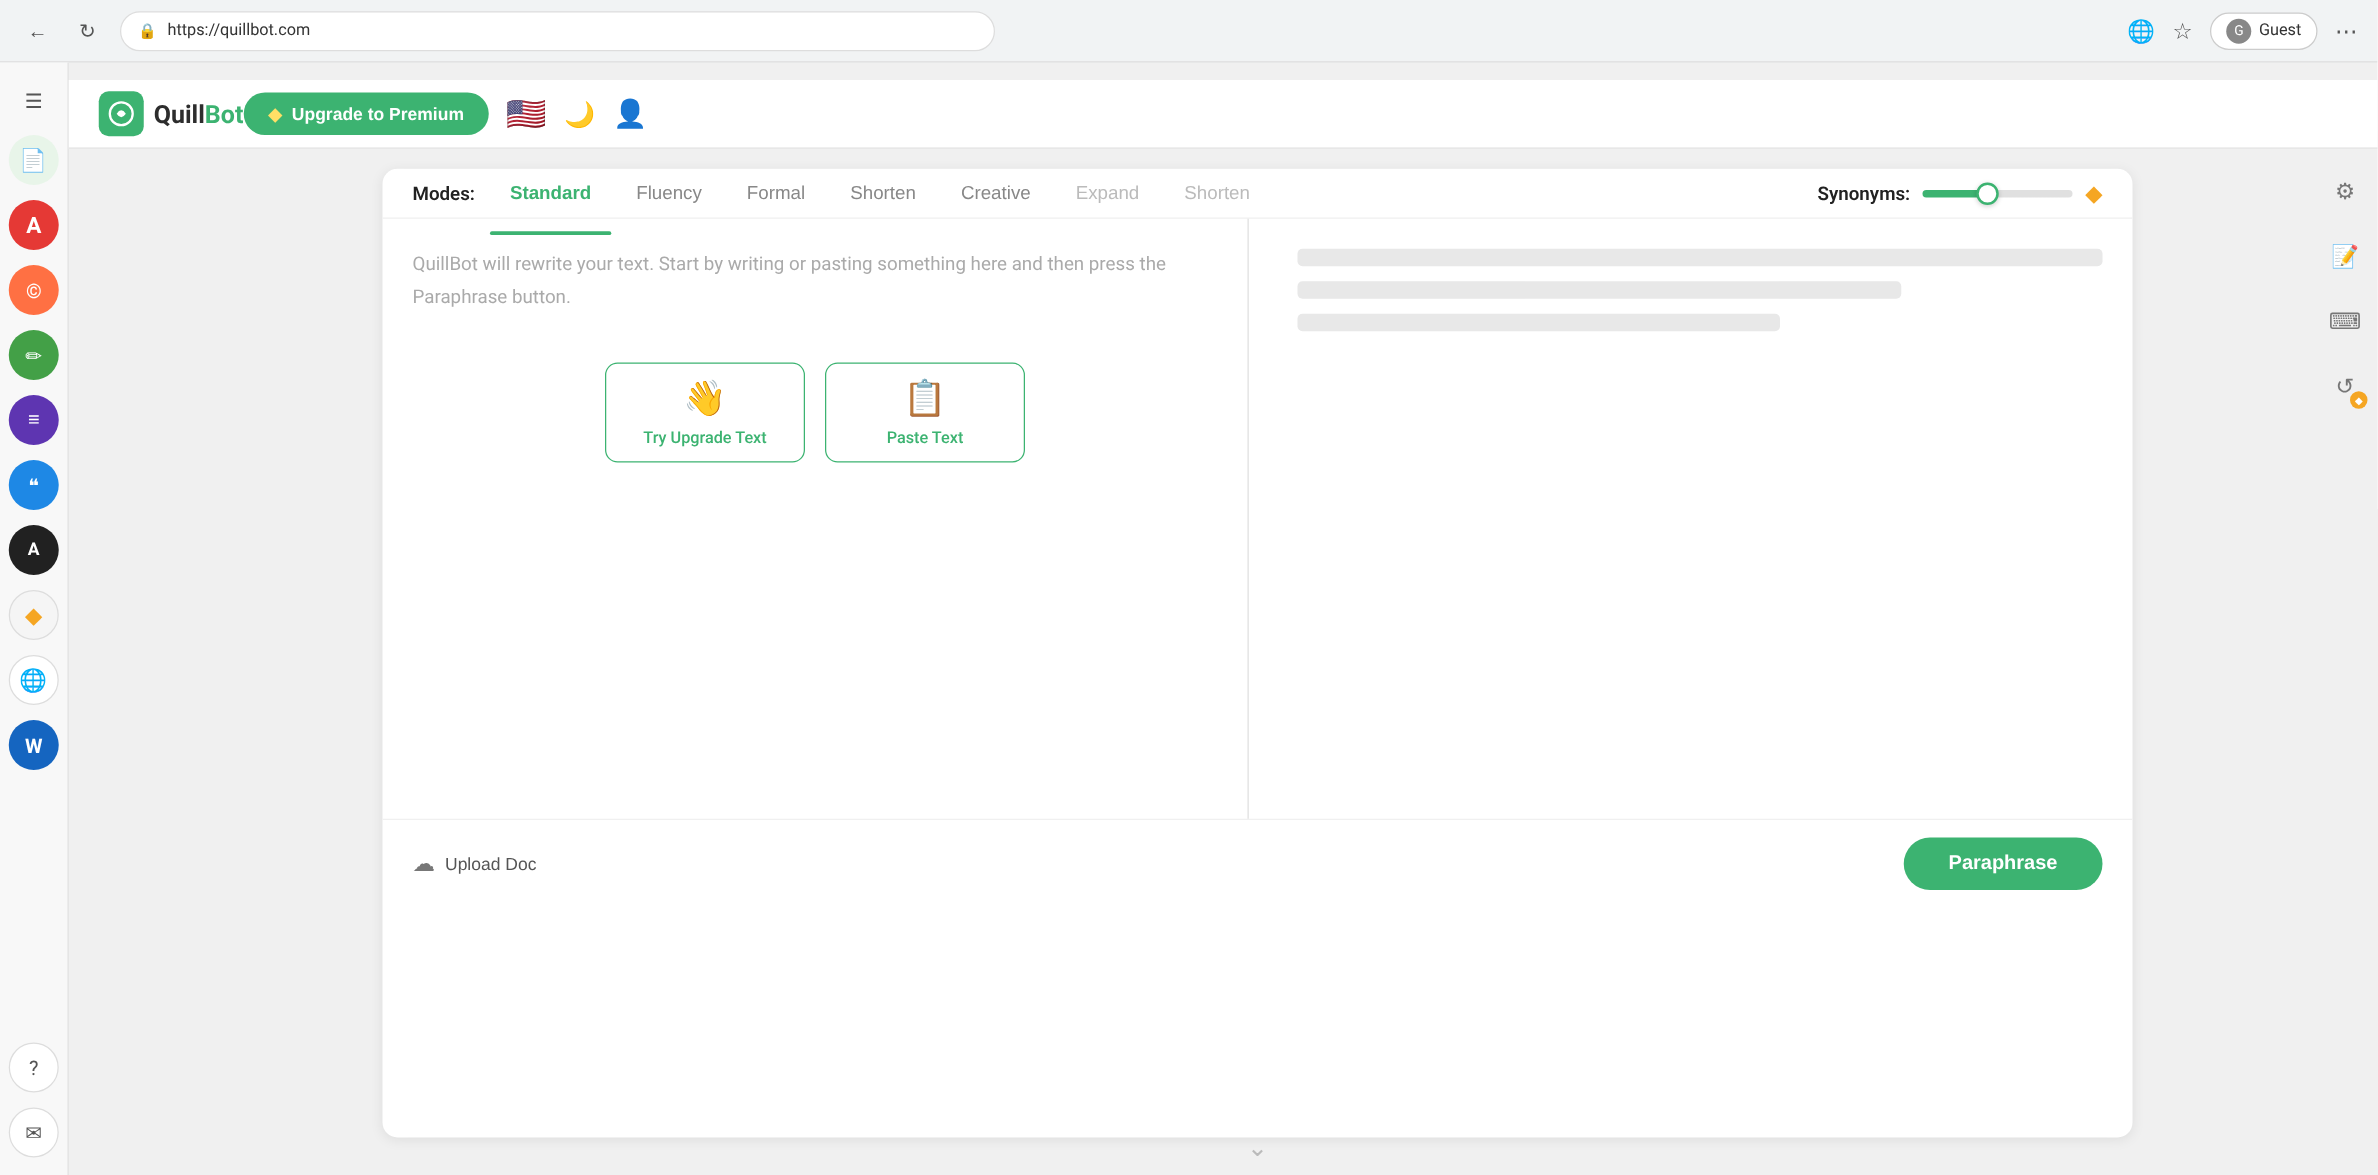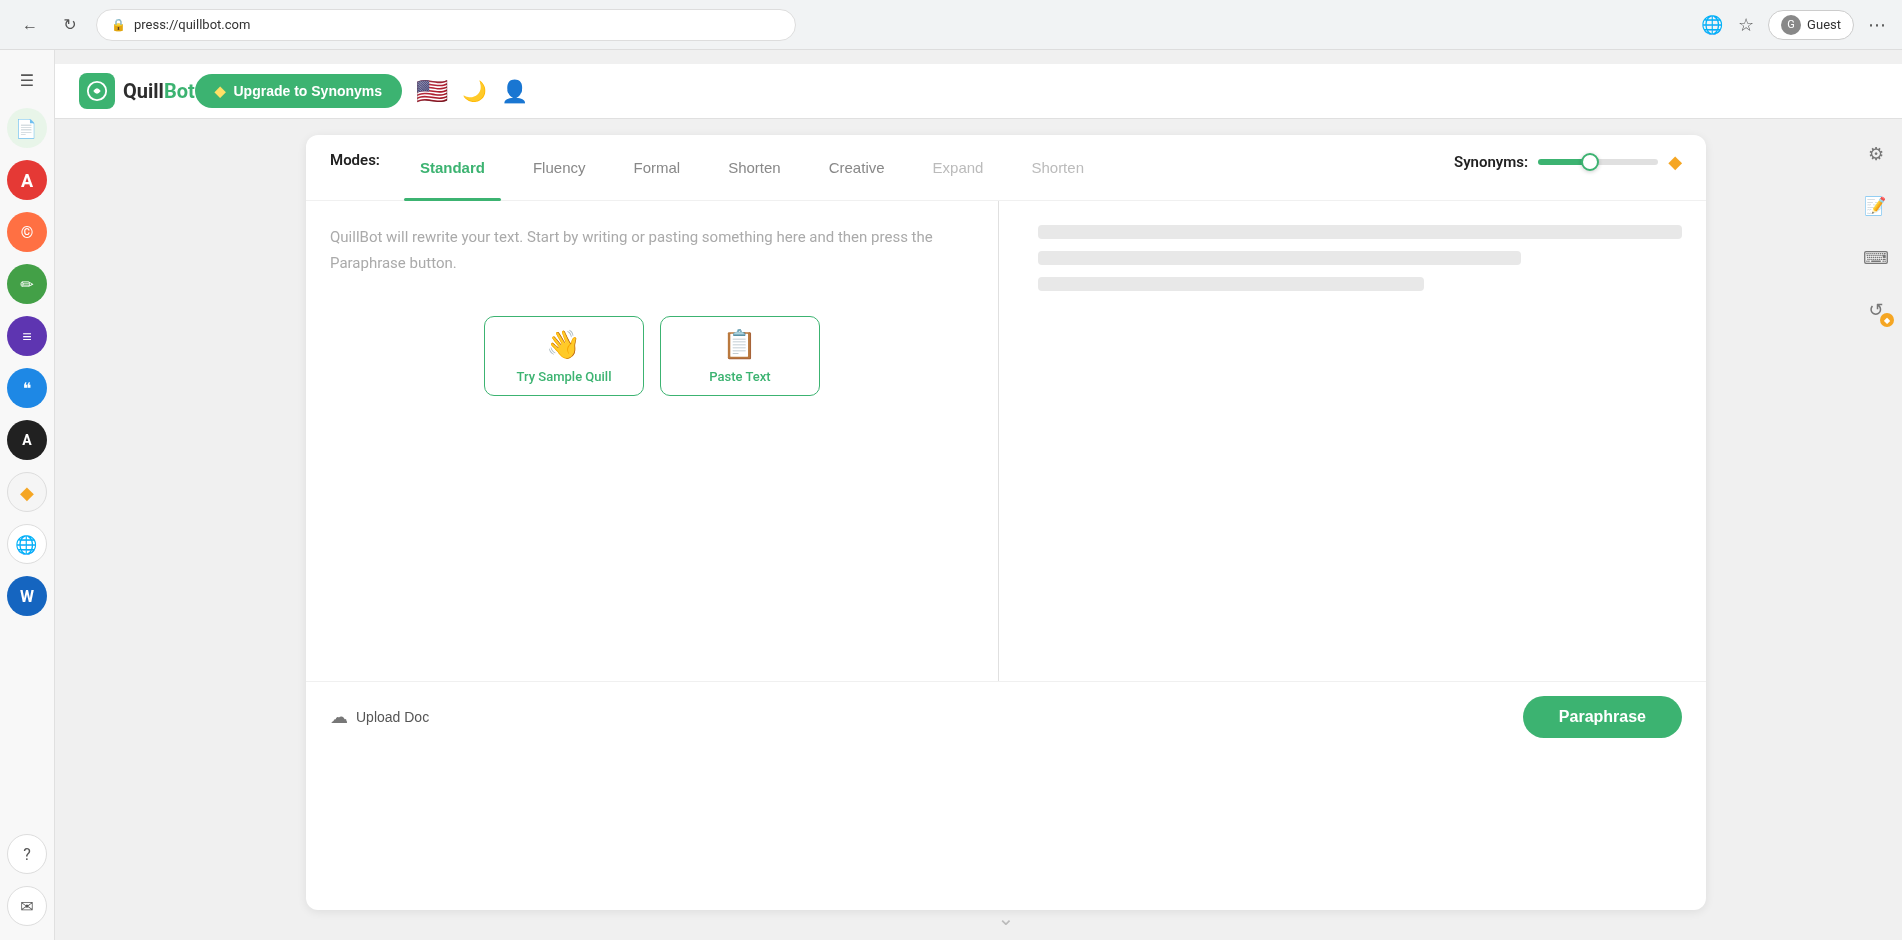--- a/index.html
+++ b/index.html
@@ -147,24 +147,24 @@
       border-radius: 12px;
       width: 1400px;
       max-width: 100%;
       box-shadow: 0 2px 10px rgba(0,0,0,0.08);
       overflow: hidden;
     }
 
     
     .modes-bar {
       display: flex;
-      align-items: flex-start;
-      padding: 16px 24px;
+      align-items: center;
+      padding: 3px 24px;
       border-bottom: 1px solid #f0f0f0;
-      gap: 16px;
+      gap: 4px;
     }
     .modes-label { font-size: 15px; font-weight: 600; color: #222; margin-right: 8px; }
     .mode-btn {
       padding: 8px 16px;
       font-size: 15px;
       font-weight: 500;
       color: #888;
       cursor: pointer;
       border-radius: 6px;
       border: none; background: none;
@@ -298,21 +298,21 @@
     }
   </style>
 </head>
 <body>
 
 <div class="browser-chrome">
   <div class="browser-nav-btn">←</div>
   <div class="browser-nav-btn">↻</div>
   <div class="browser-url-bar">
     <span class="lock-icon">🔒</span>
-    <span>press://quillbot.com</span>
+    <span>https://quillbot.com</span>
   </div>
   <div class="browser-right-icons">
     <span class="icon-btn">🌐</span>
     <span class="icon-btn">☆</span>
     <div class="guest-btn">
       <div class="guest-avatar">G</div>
       <span>Guest</span>
     </div>
     <span class="icon-btn">⋯</span>
   </div>
@@ -370,21 +370,21 @@
         <svg width="22" height="22" viewBox="0 0 24 24" fill="white">
           <circle cx="12" cy="12" r="10" fill="none" stroke="white" stroke-width="2"></circle>
           <path d="M8 12 Q12 6 16 12 Q12 18 8 12" fill="white"></path>
         </svg>
       </div>
       <span class="logo-text">Quill<span>Bot</span></span>
     </div>
     <div class="nav-right">
       <button class="upgrade-btn">
         <span class="diamond">◆</span>
-        <span>Upgrade to Synonyms</span>
+        <span>Upgrade to Premium</span>
       </button>
       <span class="flag-icon">🇺🇸</span>
       <span class="dark-mode-btn">🌙</span>
       <span class="user-icon">👤</span>
     </div>
   </div>
 
   <div class="main-content">
 
     <div class="right-float-icons">
@@ -424,21 +424,21 @@
         </div>
       </div>
 
       <div class="editor-area">
         <div class="editor-left">
           <p class="placeholder-text">QuillBot will rewrite your text. Start by writing or pasting something here and then press the Paraphrase button.</p>
 
           <div class="action-buttons">
             <div class="action-card">
               <span class="action-icon">👋</span>
-              <span class="action-label">Try Sample Quill</span>
+              <span class="action-label">Try Upgrade Text</span>
             </div>
             <div class="action-card">
               <span class="action-icon">📋</span>
               <span class="action-label">Paste Text</span>
             </div>
           </div>
         </div>
 
         <div class="editor-right">
 

